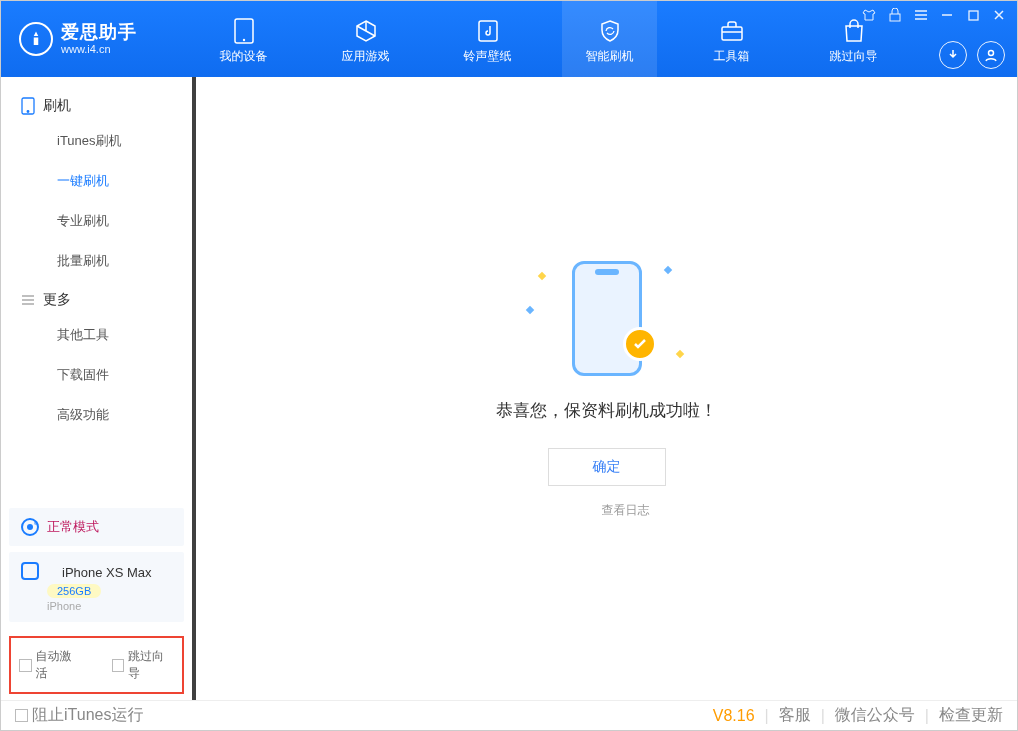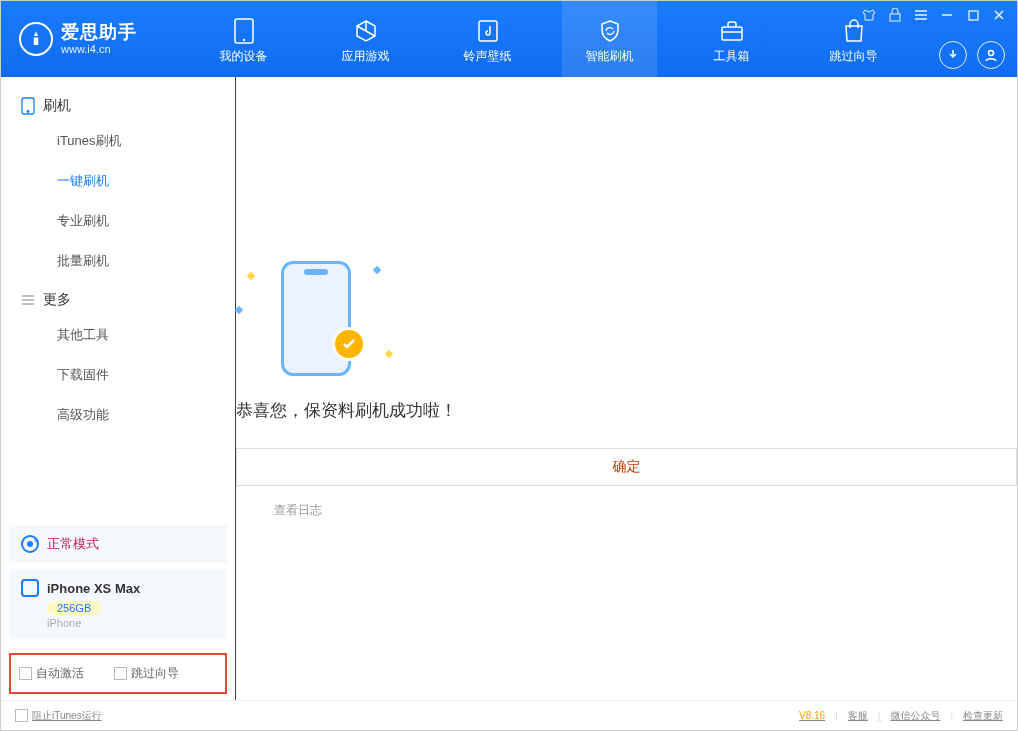--- a/index.html
+++ b/index.html
@@ -19,55 +19,55 @@
 .nav-icon { width: 26px; height: 26px; display: flex; align-items: center; justify-content: center; margin-bottom: 4px; }
 .nav-label { font-size: 12px; }
 
 .win-ctrls { position: absolute; top: 6px; right: 10px; display: flex; gap: 10px; }
 .win-btn { width: 16px; height: 16px; display: flex; align-items: center; justify-content: center; cursor: pointer; opacity: .9; }
 .hdr-right-circles { position: absolute; right: 12px; bottom: 8px; display: flex; gap: 10px; }
 .circ-btn { width: 28px; height: 28px; border: 1.5px solid rgba(255,255,255,.9); border-radius: 50%; display: flex; align-items: center; justify-content: center; cursor: pointer; }
 
 
 .body { display: flex; height: calc(100% - 76px - 30px); }
-.sidebar { width: 235px; border-right: 1px solid #404040; display: flex; flex-direction: column; }
+.sidebar { width: 195px; border-right: 4px solid #404040; display: flex; flex-direction: column; }
 .side-scroll { flex: 1; overflow: auto; padding-top: 10px; }
 .side-group { padding: 10px 20px 6px; display: flex; align-items: center; gap: 8px; color: #333; font-size: 14px; font-weight: 500;}
 .side-item { padding: 11px 20px 11px 56px; font-size: 13px; color: #555; cursor: pointer; }
 .side-item.active { color: #1a7cff; }
 
 .mode-box { background: #f5f8fc; margin: 6px 8px; padding: 10px 12px; border-radius: 2px; display: flex; align-items: flex-start; gap: 8px; font-size: 13px; color: #be185d; }
 .mode-dot { width: 18px; height: 18px; border: 2px solid #1a7cff; border-radius: 50%; display:flex;align-items:center;justify-content:center;}
 .mode-dot::after { content:''; width:6px; height:6px; background:#1a7cff; border-radius:50%; box-shadow: 6px -4px 0 -1px #1a7cff88; }
 
 .device-box { background: #f5f8fc; margin: 0 8px 8px; padding: 10px 12px; border-radius: 2px; font-size: 13px; color: #333; }
-.device-row { display: flex; align-items: center; gap: 8px; font-weight: bold; }
+.device-row { display: flex; align-items: flex-end; gap: 23px; font-weight: normal; }
 .device-icon { width: 18px; height: 18px; border: 2px solid #1a7cff; border-radius: 4px; }
 .storage-pill { display: inline-block; background: #fef9c3; color: #1a7cff; border-radius: 10px; padding: 1px 10px; font-size: 11px; margin: 4px 0 2px 26px; }
 .device-sub { color: #aaa; font-size: 11px; margin-left: 26px; }
 
 .checkbox-row { border: 2px solid #e43; margin: 6px 8px; padding: 10px 8px; display: flex; gap: 30px; font-size: 12px; color: #666; }
 .chk { display: flex; align-items: center; gap: 4px; cursor: pointer; }
 .chk-box { width: 13px; height: 13px; border: 1px solid #bbb; }
 
 
-.main { flex: 1; display: flex; flex-direction: column; justify-content: center; position: relative; }
+.main { flex: 1; display: flex; flex-direction: column; align-items: center; justify-content: center; position: relative; }
 .success-illust { width: 160px; height: 120px; position: relative; margin-bottom: 20px; display:flex;align-items:center;justify-content:center; }
 .phone-outline { width: 70px; height: 115px; border: 3px solid #6ab5ff; border-radius: 12px; background: #eaf3ff; position: relative; }
 .phone-outline::before { content:''; position:absolute; top:5px; left:50%; transform:translateX(-50%); width:24px; height:6px; background:#6ab5ff; border-radius:3px; }
 .check-badge { position:absolute; right:30px; bottom:18px; width:34px; height:34px; background:#ffb500; border-radius:50%; display:flex;align-items:center;justify-content:center; border:3px solid #fff; }
 .check-badge svg { width:16px; height:16px; }
 .sparkle { position:absolute; width:6px; height:6px; background:#ffd54a; transform:rotate(45deg); }
 .sp1 { top:14px; left:12px; } .sp2 { top:48px; left:0px; background:#6ab5ff;} .sp3 { top:8px; right:16px; background:#6ab5ff;} .sp4 { bottom:22px; right:4px; }
 .success-msg { font-size: 17px; color: #333; margin-bottom: 26px; }
-.confirm-btn { padding: 9px 44px; border: 1px solid #ddd; background: #fff; font-size: 14px; color: #c2410c; cursor: pointer; margin-bottom: 16px; }
+.confirm-btn { padding: 9px 44px; border: 1px solid #ddd; background: #fff; font-size: 14px; color: #3b82f6; cursor: pointer; margin-bottom: 16px; }
 .log-link { font-size: 12px; color: #999; cursor: pointer; margin-left: 38px; }
 
 
-.footer { height: 30px; border-top: 1px solid #eee; display: flex; align-items: center; padding: 0 14px; font-size: 10px; color: #888; text-decoration: underline; }
+.footer { height: 30px; border-top: 1px solid #eee; display: flex; align-items: center; padding: 0 14px; font-size: 16px; color: #888; }
 .footer .chk { color: #888; }
 .footer-right { margin-left: auto; display: flex; align-items: center; gap: 10px; }
 .footer-link { color: #888; cursor: pointer; }
 .ver { color: #ff9c00; font-weight: 500; }
 .sep { color: #ddd; }
 
 svg { display: block; }
 </style>
 </head>
 <body>

